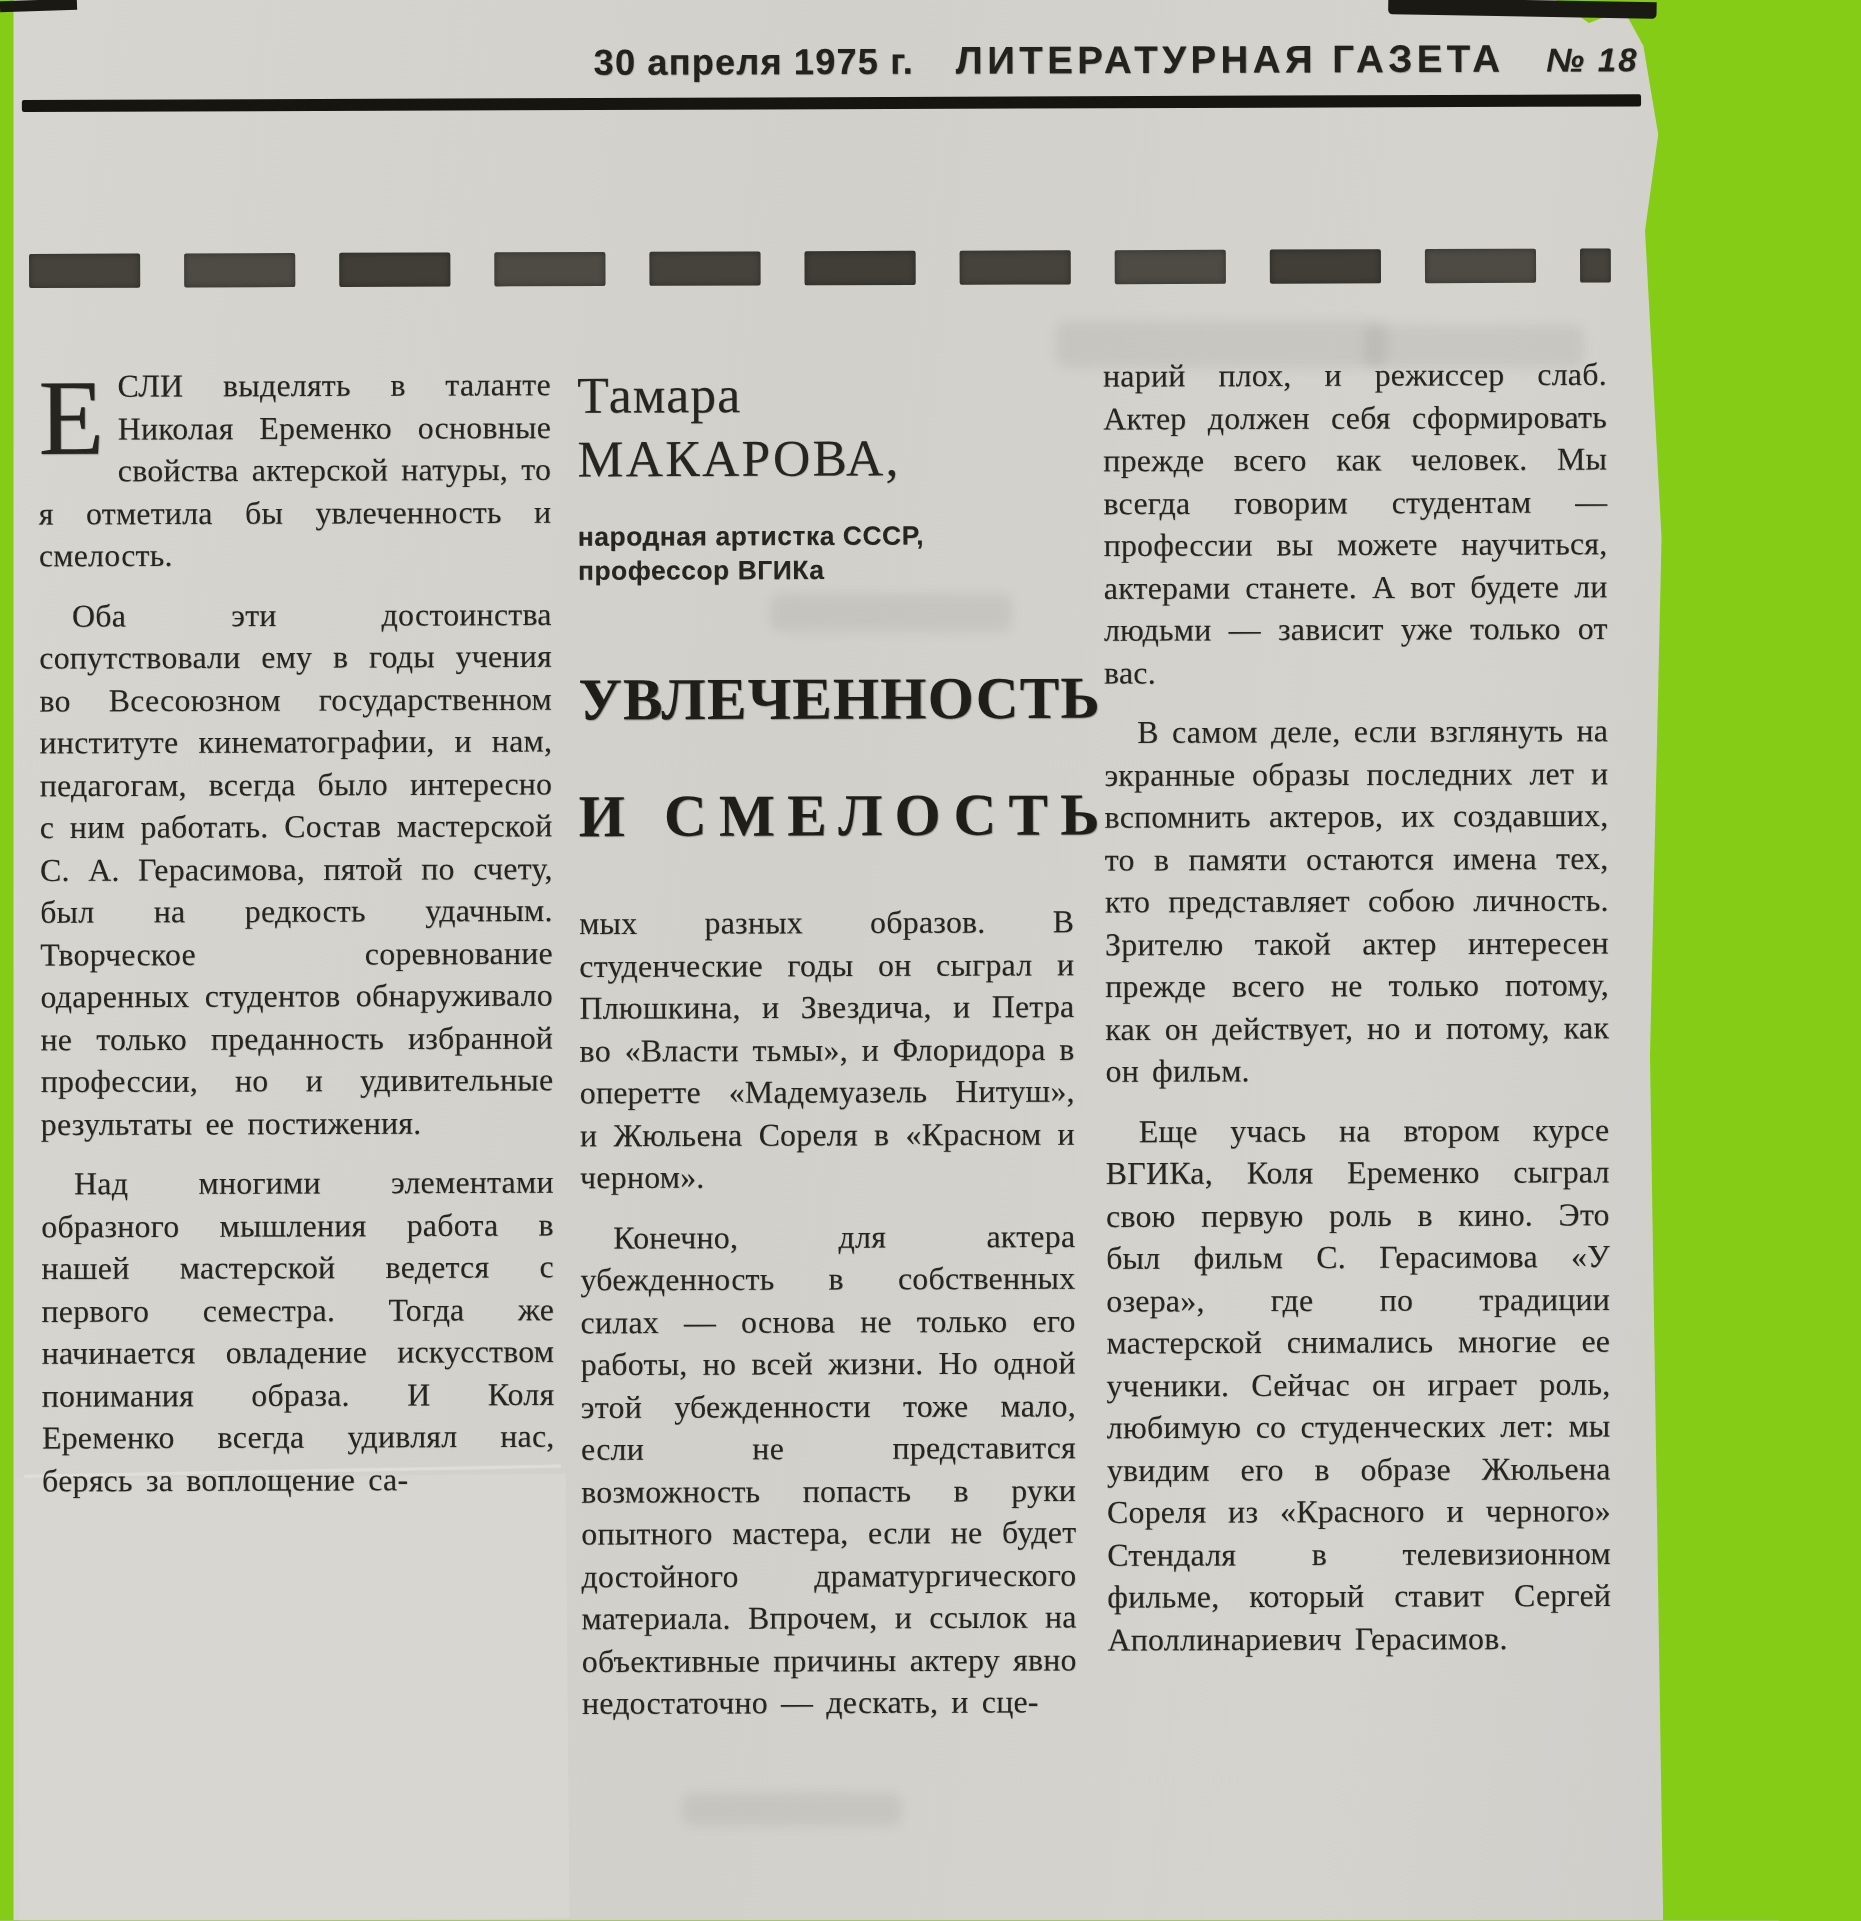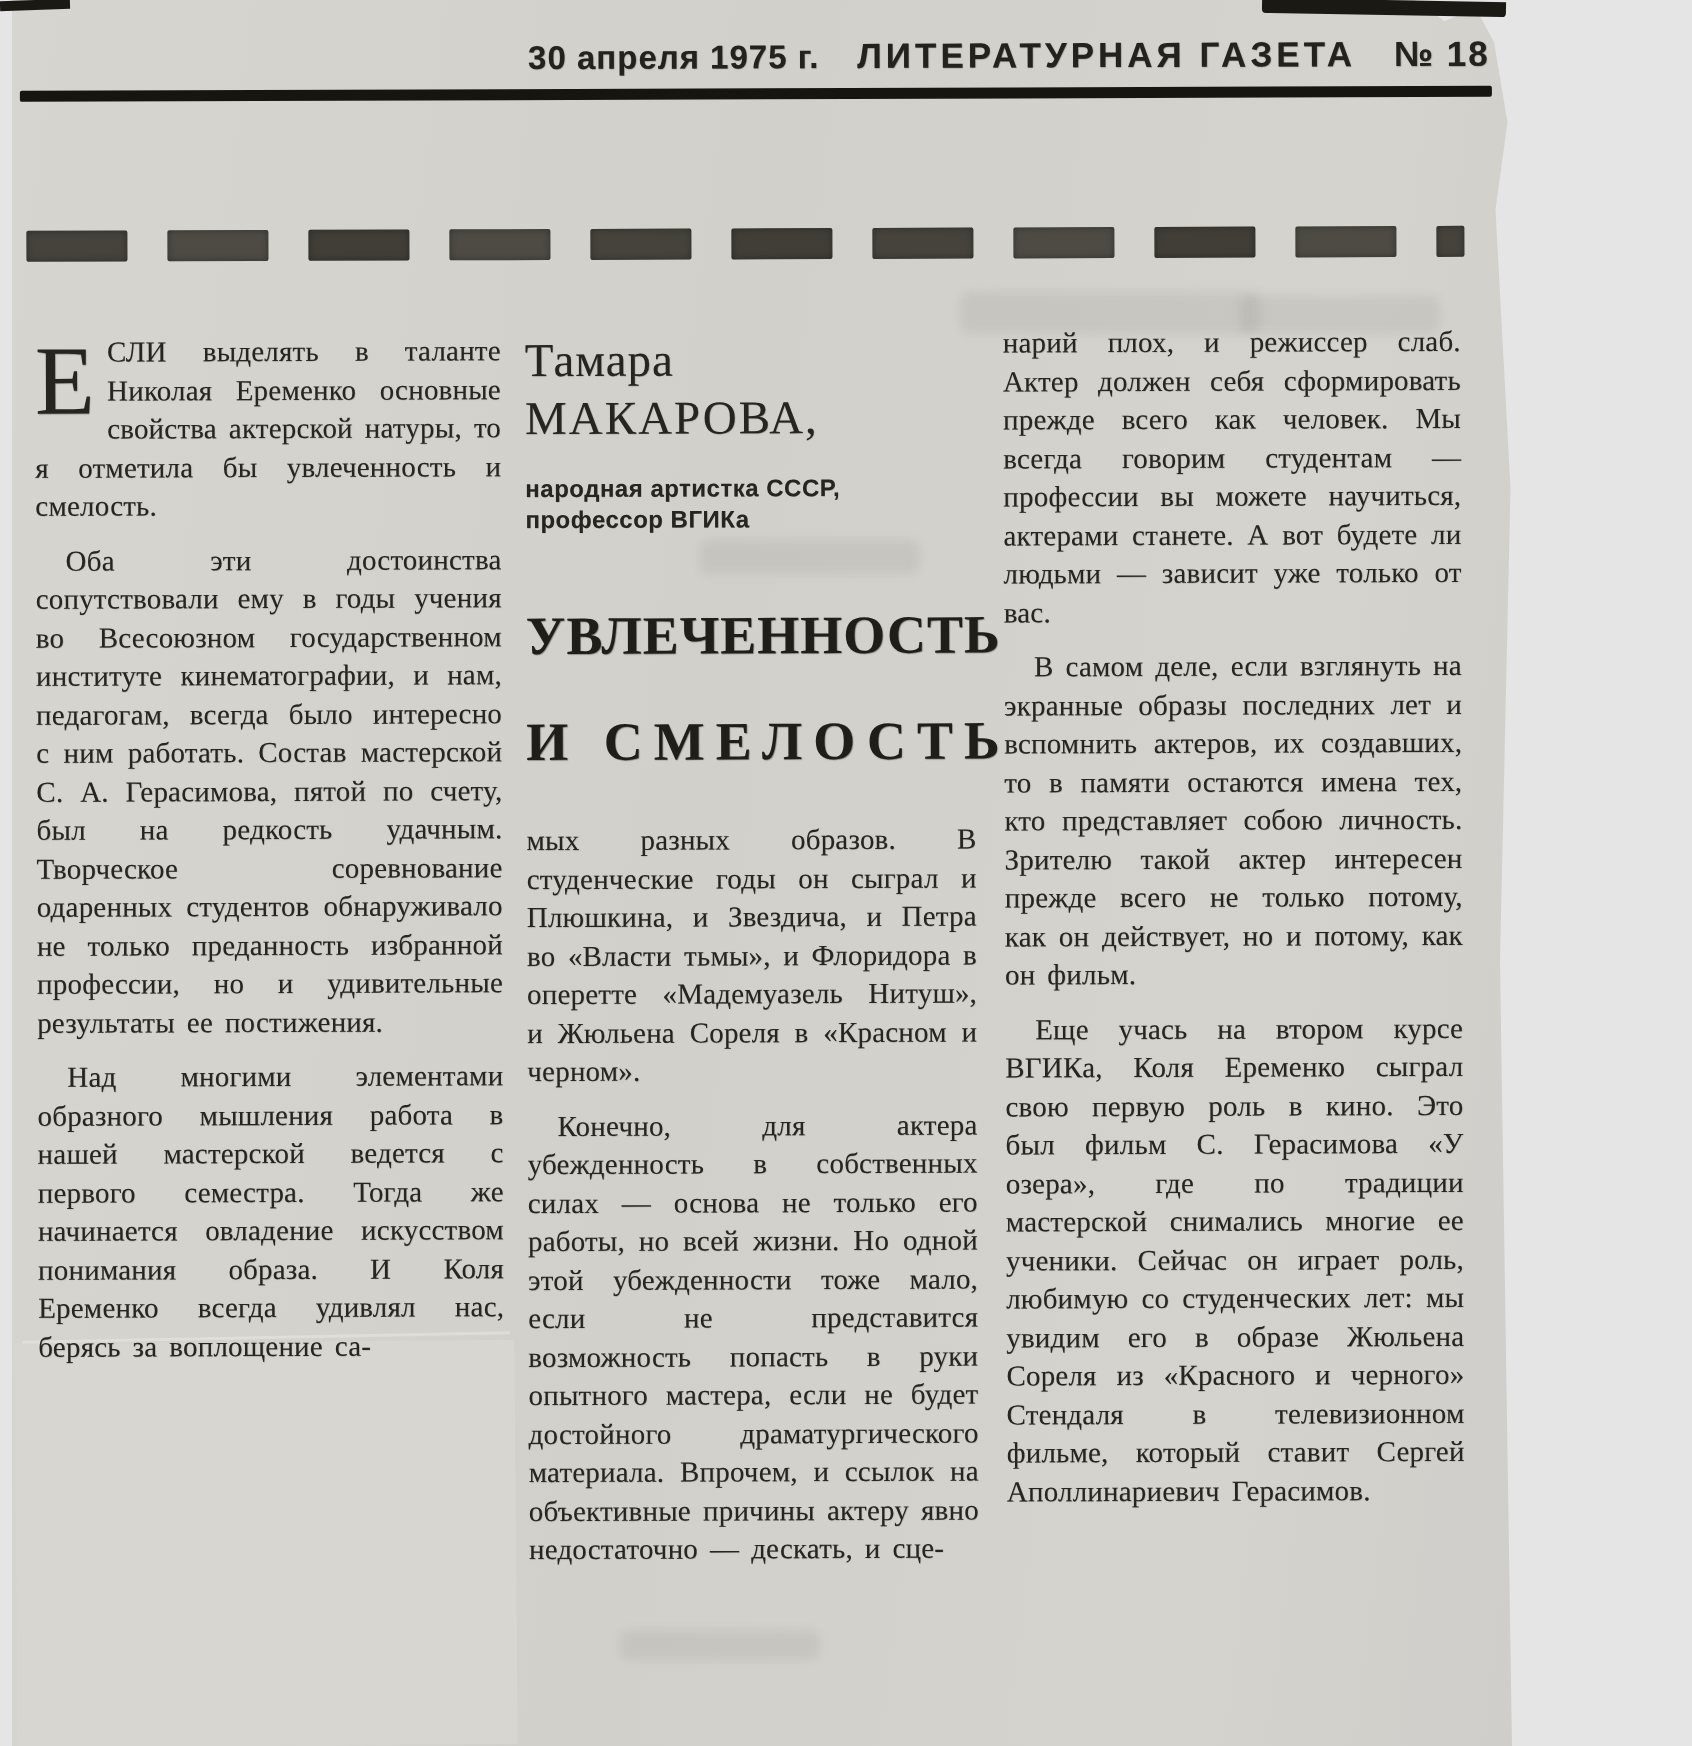--- a/index.html
+++ b/index.html
@@ -2,21 +2,21 @@
 <html><head>
 <meta charset="utf-8">
 <style>
   html, body { margin: 0; padding: 0; }
   body { width: 1692px; height: 1746px; overflow: hidden; background: #c3c2be; }
 
   .page {
     position: relative;
     width: 1692px;
     height: 1746px;
-    background: #e5e5e5;
+    background: #84cc16;
     font-family: "Liberation Serif", serif;
     overflow: hidden;
   }
 
   
   .paper {
     position: absolute;
     left: 12px; top: 0;
     width: 1500px; height: 1746px;
     background: linear-gradient(97deg, #d6d5cf 0%, #d1d0ca 45%, #d4d3cd 80%, #cfceca 100%);
@@ -71,21 +71,21 @@
     align-items: baseline;
     gap: 38px;
     font-family: "Liberation Sans", sans-serif;
     font-weight: bold;
     color: #23221d;
     text-shadow: 0.5px 0.5px 1px rgba(35, 34, 29, 0.45);
     white-space: nowrap;
   }
   .m-date { font-size: 33px; letter-spacing: 1px; }
   .m-title { font-size: 35px; letter-spacing: 4px; }
-  .m-issue { font-size: 35px; letter-spacing: 2px; }
+  .m-issue { font-size: 30px; letter-spacing: 2px; font-style: italic; }
 
   .rule {
     position: absolute;
     left: 22px; top: 88px;
     width: 1472px; height: 11px;
     background: #16150f;
     border-radius: 2px;
   }
 
   

